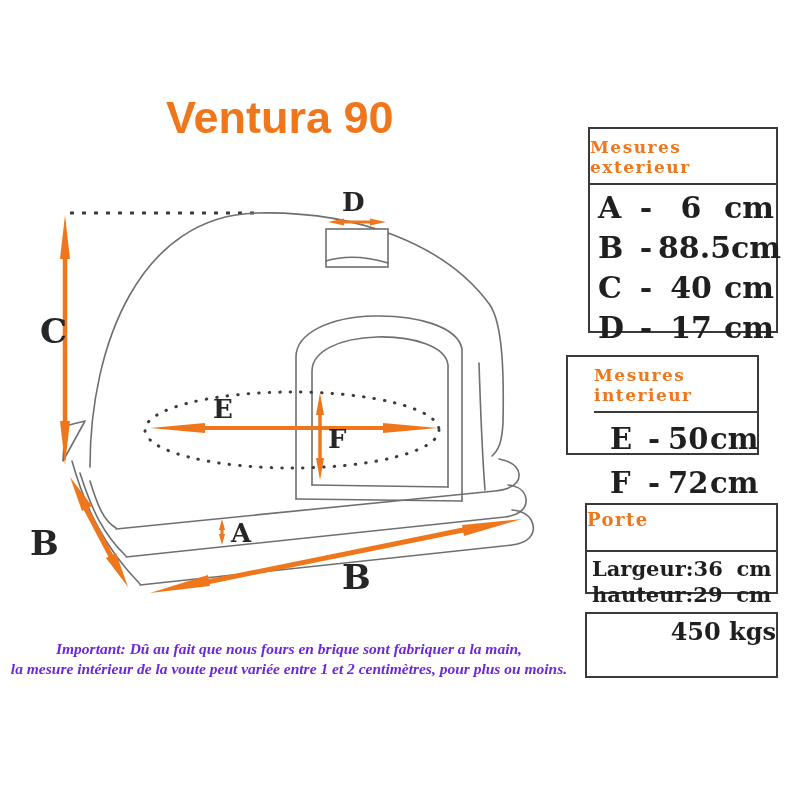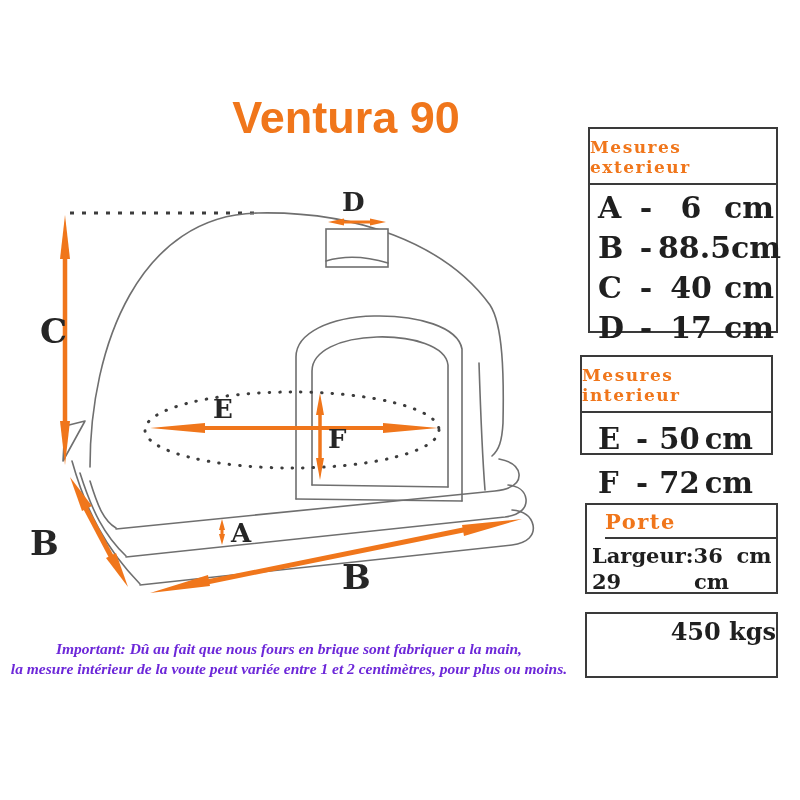--- a/index.html
+++ b/index.html
@@ -9,21 +9,21 @@
     --text:#1f1f1f;
   }
   html,body{margin:0;padding:0;background:#ffffff;}
   .stage{
     position:relative;width:800px;height:800px;background:#ffffff;
     font-family:"Liberation Sans",sans-serif;overflow:hidden;
   }
   
   .title{
     position:absolute;left:166px;top:92px;width:360px;
-    text-align:center;font-size:45px;font-weight:600;
+    text-align:left;font-size:45px;font-weight:600;
     color:var(--accent);letter-spacing:0px;
     font-family:"Liberation Sans",sans-serif;
   }
   
   .diagram{position:absolute;left:0;top:185px;}
   .diagram path,.diagram ellipse,.diagram rect,.diagram line{vector-effect:none;}
   .ln{fill:none;stroke:var(--line);stroke-width:1.6;stroke-linecap:round;stroke-linejoin:round;}
   .lnw{fill:#ffffff;stroke:var(--line);stroke-width:1.6;}
   .dot{fill:none;stroke:#3c3c3c;stroke-width:3;stroke-dasharray:4 8;}
   .dote{fill:none;stroke:#3c3c3c;stroke-width:3;stroke-dasharray:0.5 10;stroke-linecap:round;}
@@ -41,29 +41,29 @@
     text-align:left;color:var(--accent);font-weight:bold;
     border-bottom:2px solid var(--dark);letter-spacing:1.5px;
   }
   #panel-exterior{left:588px;top:127px;width:190px;height:206px;}
   #panel-exterior .panel-header{font-size:17px;padding:8px 0 6px 0;}
   #panel-exterior .rows{padding:3px 6px 0 8px;}
   #panel-exterior .mrow{
     display:grid;grid-template-columns:36px 24px 1fr 46px;
     align-items:baseline;font-size:30px;font-weight:bold;line-height:40px;
   }
-  #panel-interior{left:580px;top:355px;width:193px;height:100px;}
+  #panel-interior{left:566px;top:355px;width:193px;height:100px;padding-left:26px;}
   #panel-interior .panel-header{font-size:17px;padding:8px 0 6px 0;}
   #panel-interior .rows{padding:4px 18px 0 16px;}
   #panel-interior .mrow{
     display:grid;grid-template-columns:30px 28px 1fr 50px;
     align-items:baseline;font-size:29px;font-weight:bold;line-height:44px;
   }
   #panel-porte{left:585px;top:503px;width:193px;height:91px;}
-  #panel-porte .panel-header{font-size:21px;padding:4px 0 3px 0;margin-left:18px;}
+  #panel-porte .panel-header{font-size:18px;padding:4px 0 20px 0;}
   #panel-porte .rows{padding:4px 5px 0 5px;}
   #panel-porte .mrow{
     display:grid;grid-template-columns:1fr 36px 42px;
     align-items:baseline;font-size:21px;font-weight:bold;line-height:26px;
   }
   #panel-poids{left:585px;top:612px;width:193px;height:66px;}
   #panel-poids .panel-header{font-size:21px;padding:3px 0 2px 0;}
   #panel-poids .rows{padding:2px 0 0 0;}
   #panel-poids .mrow{
     display:block;text-align:right;font-size:24px;font-weight:bold;line-height:32px;
@@ -216,20 +216,21 @@
 
   <div class="panel" id="panel-porte">
     <div class="panel-header">Porte</div>
     <div class="rows">
       <div class="mrow">
         <span class="p-label">Largeur:</span>
         <span class="p-value">36</span>
         <span class="p-unit">cm</span>
       </div>
       <div class="mrow">
+        <span class="p-label">hauteur:</span>
         <span class="p-value">29</span>
         <span class="p-unit">cm</span>
       </div>
     </div>
   </div>
 
   <div class="panel" id="panel-poids">
     <div class="rows">
       <div class="mrow">450 kgs</div>
     </div>

